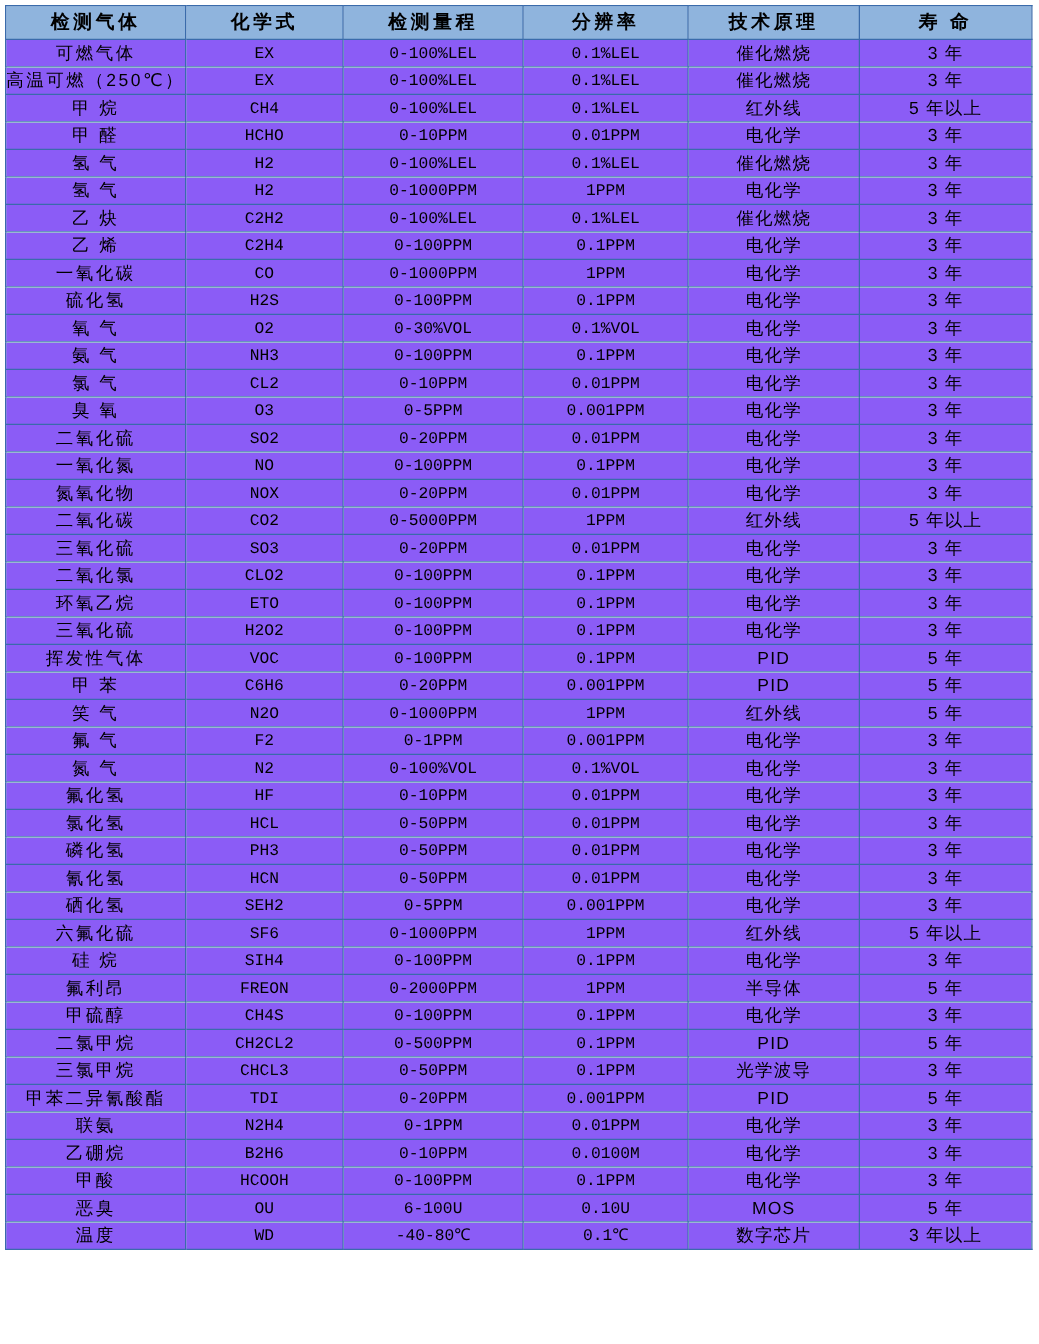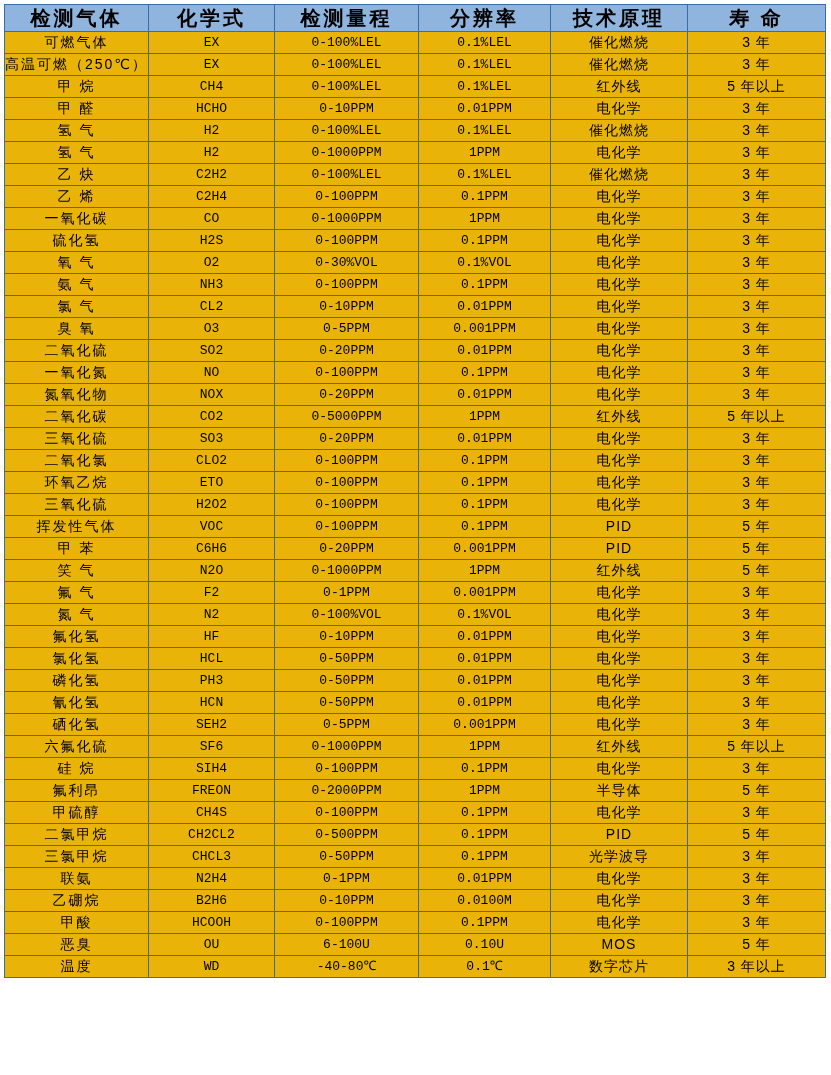--- a/index.html
+++ b/index.html
@@ -37,29 +37,29 @@
     vertical-align: middle;
     color: #000000;
     padding: 0;
     height: 21px;
     line-height: 21px;
     overflow: hidden;
     white-space: nowrap;
   }
   table.gas-table thead th {
     background: #8fb4dd;
-    font-size: 20px;
+    font-size: 15px;
     font-weight: bold;
     letter-spacing: 3px;
     height: 26px;
     line-height: 26px;
     margin-top: 12px;
   }
   table.gas-table tbody tr {
-    background: #eab308;
+    background: #8b5cf6;
   }
   table.gas-table tbody td.name {
     font-size: 14px;
     letter-spacing: 2px;
   }
   table.gas-table tbody td.formula,
   table.gas-table tbody td.range,
   table.gas-table tbody td.res {
     font-family: "Liberation Mono", "DejaVu Sans Mono", monospace;
     font-size: 13px;
@@ -393,20 +393,28 @@
         </tr>
         <tr>
           <td class="name">三氯甲烷</td>
           <td class="formula">CHCL3</td>
           <td class="range">0-50PPM</td>
           <td class="res">0.1PPM</td>
           <td class="tech">光学波导</td>
           <td class="life">3 年</td>
         </tr>
         <tr>
+          <td class="name">甲苯二异氰酸酯</td>
+          <td class="formula">TDI</td>
+          <td class="range">0-20PPM</td>
+          <td class="res">0.001PPM</td>
+          <td class="tech">PID</td>
+          <td class="life">5 年</td>
+        </tr>
+        <tr>
           <td class="name">联氨</td>
           <td class="formula">N2H4</td>
           <td class="range">0-1PPM</td>
           <td class="res">0.01PPM</td>
           <td class="tech">电化学</td>
           <td class="life">3 年</td>
         </tr>
         <tr>
           <td class="name">乙硼烷</td>
           <td class="formula">B2H6</td>

